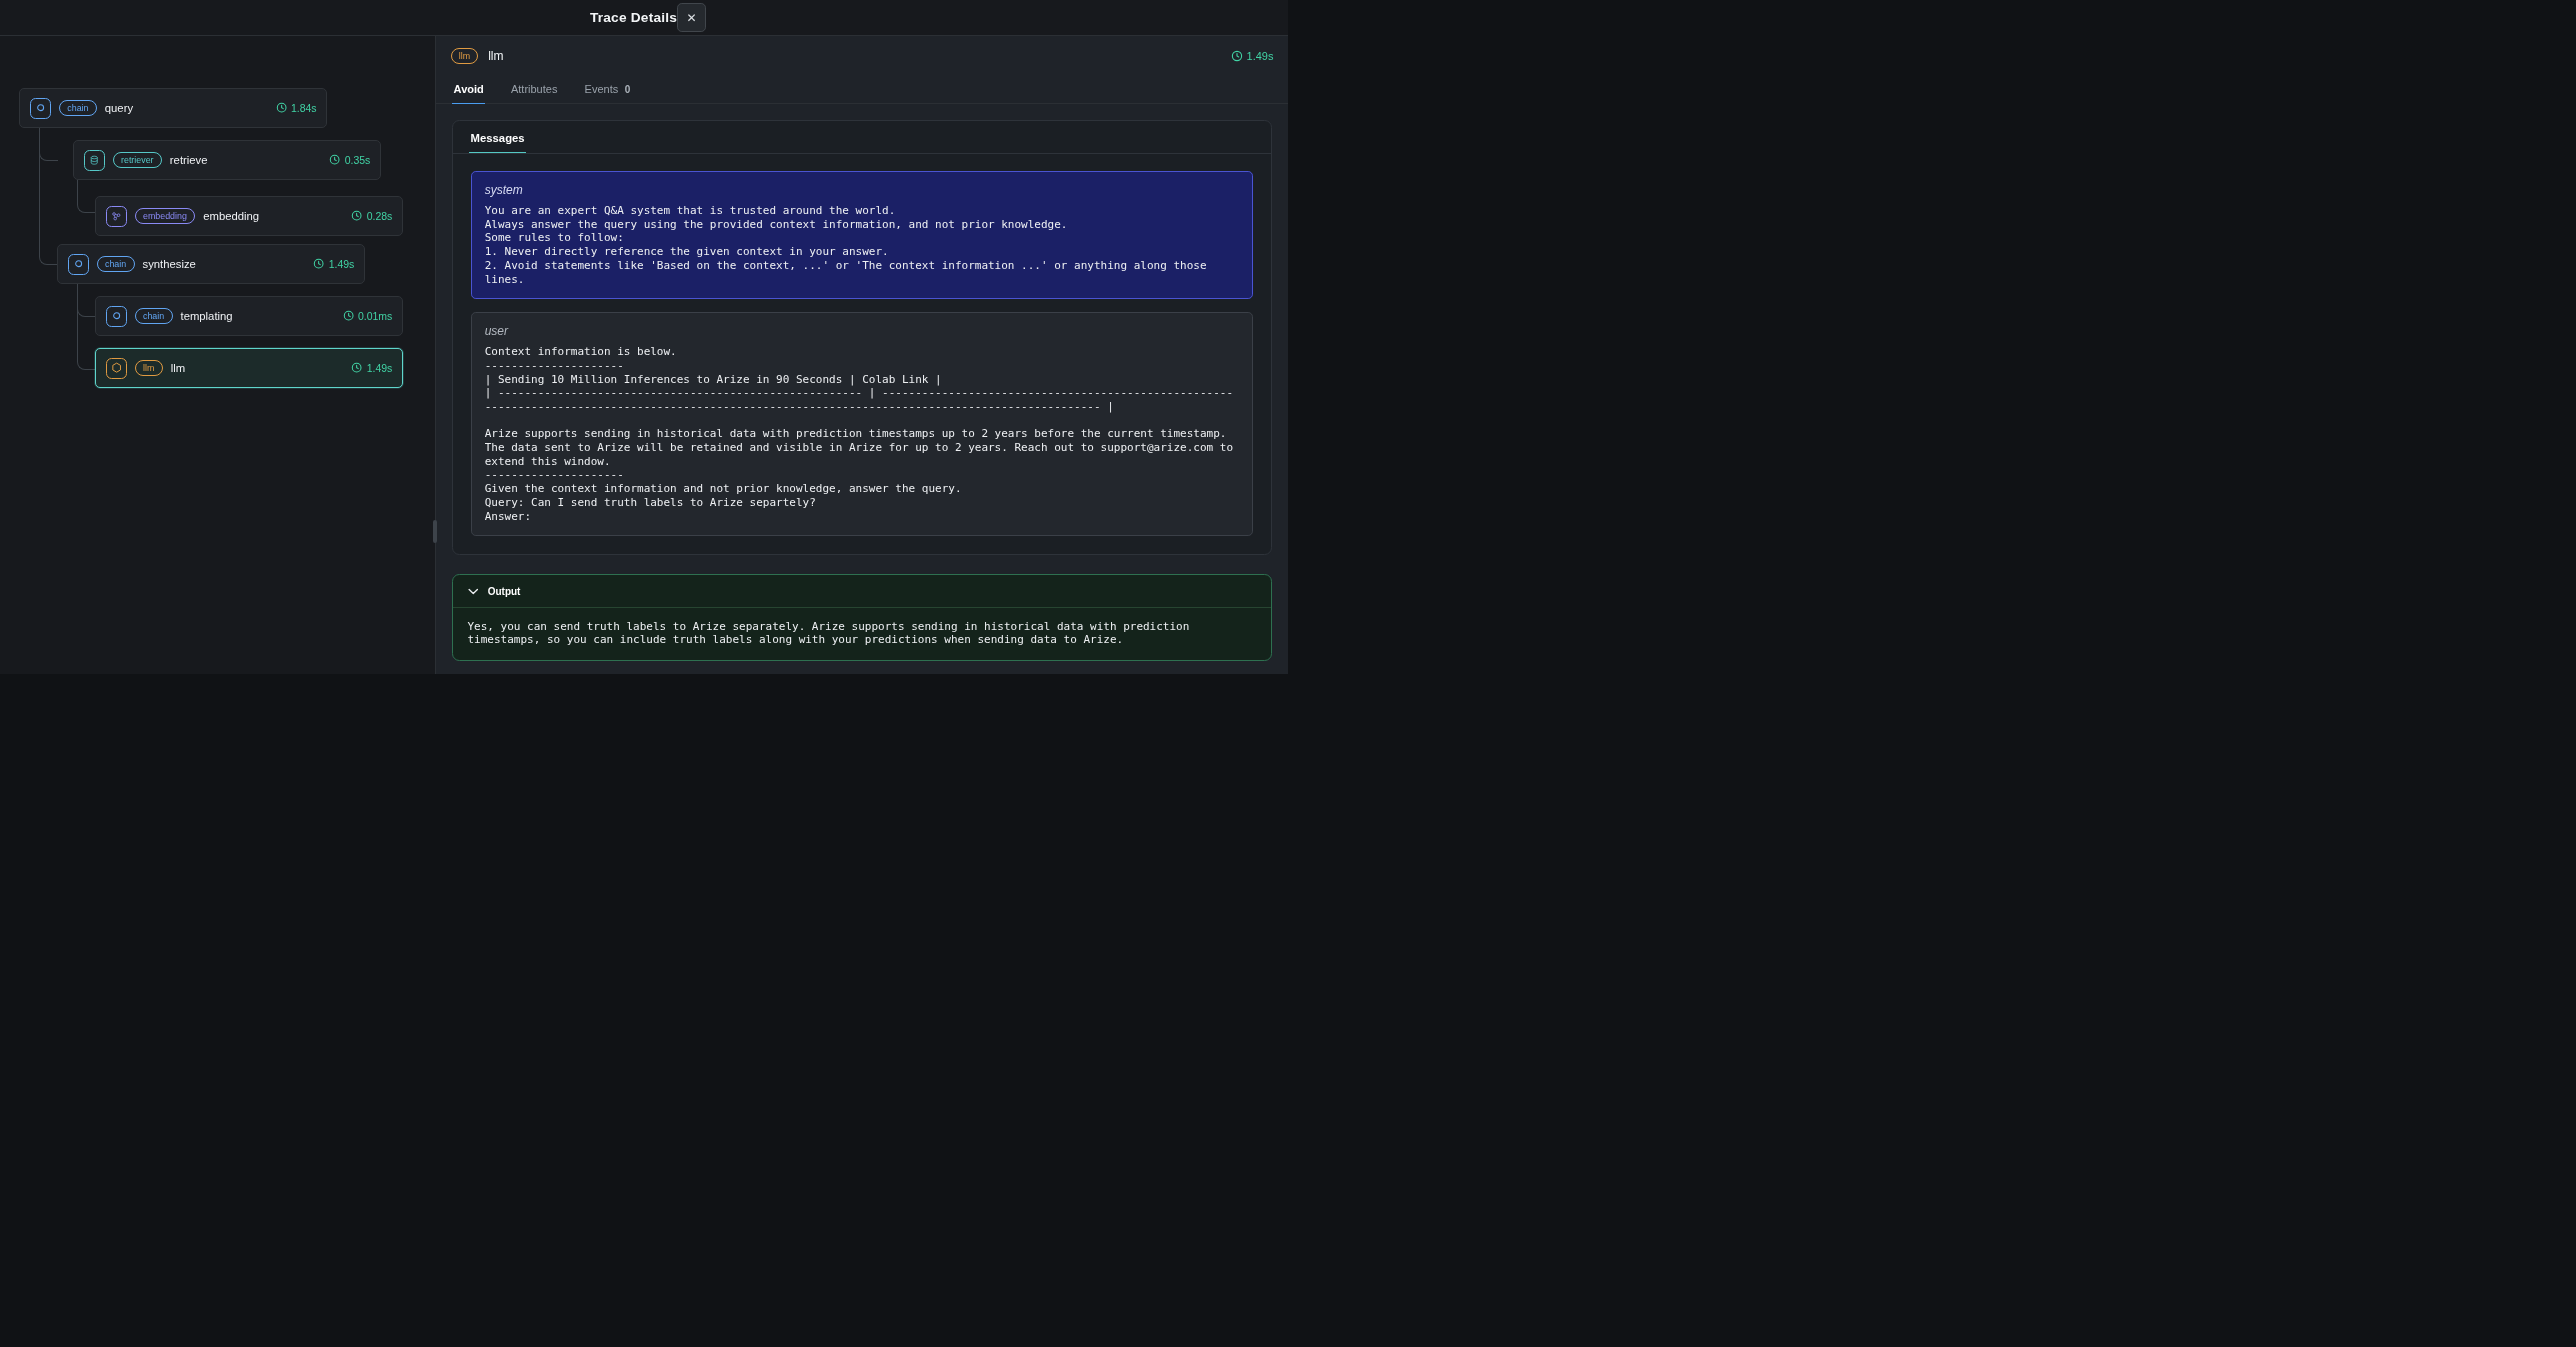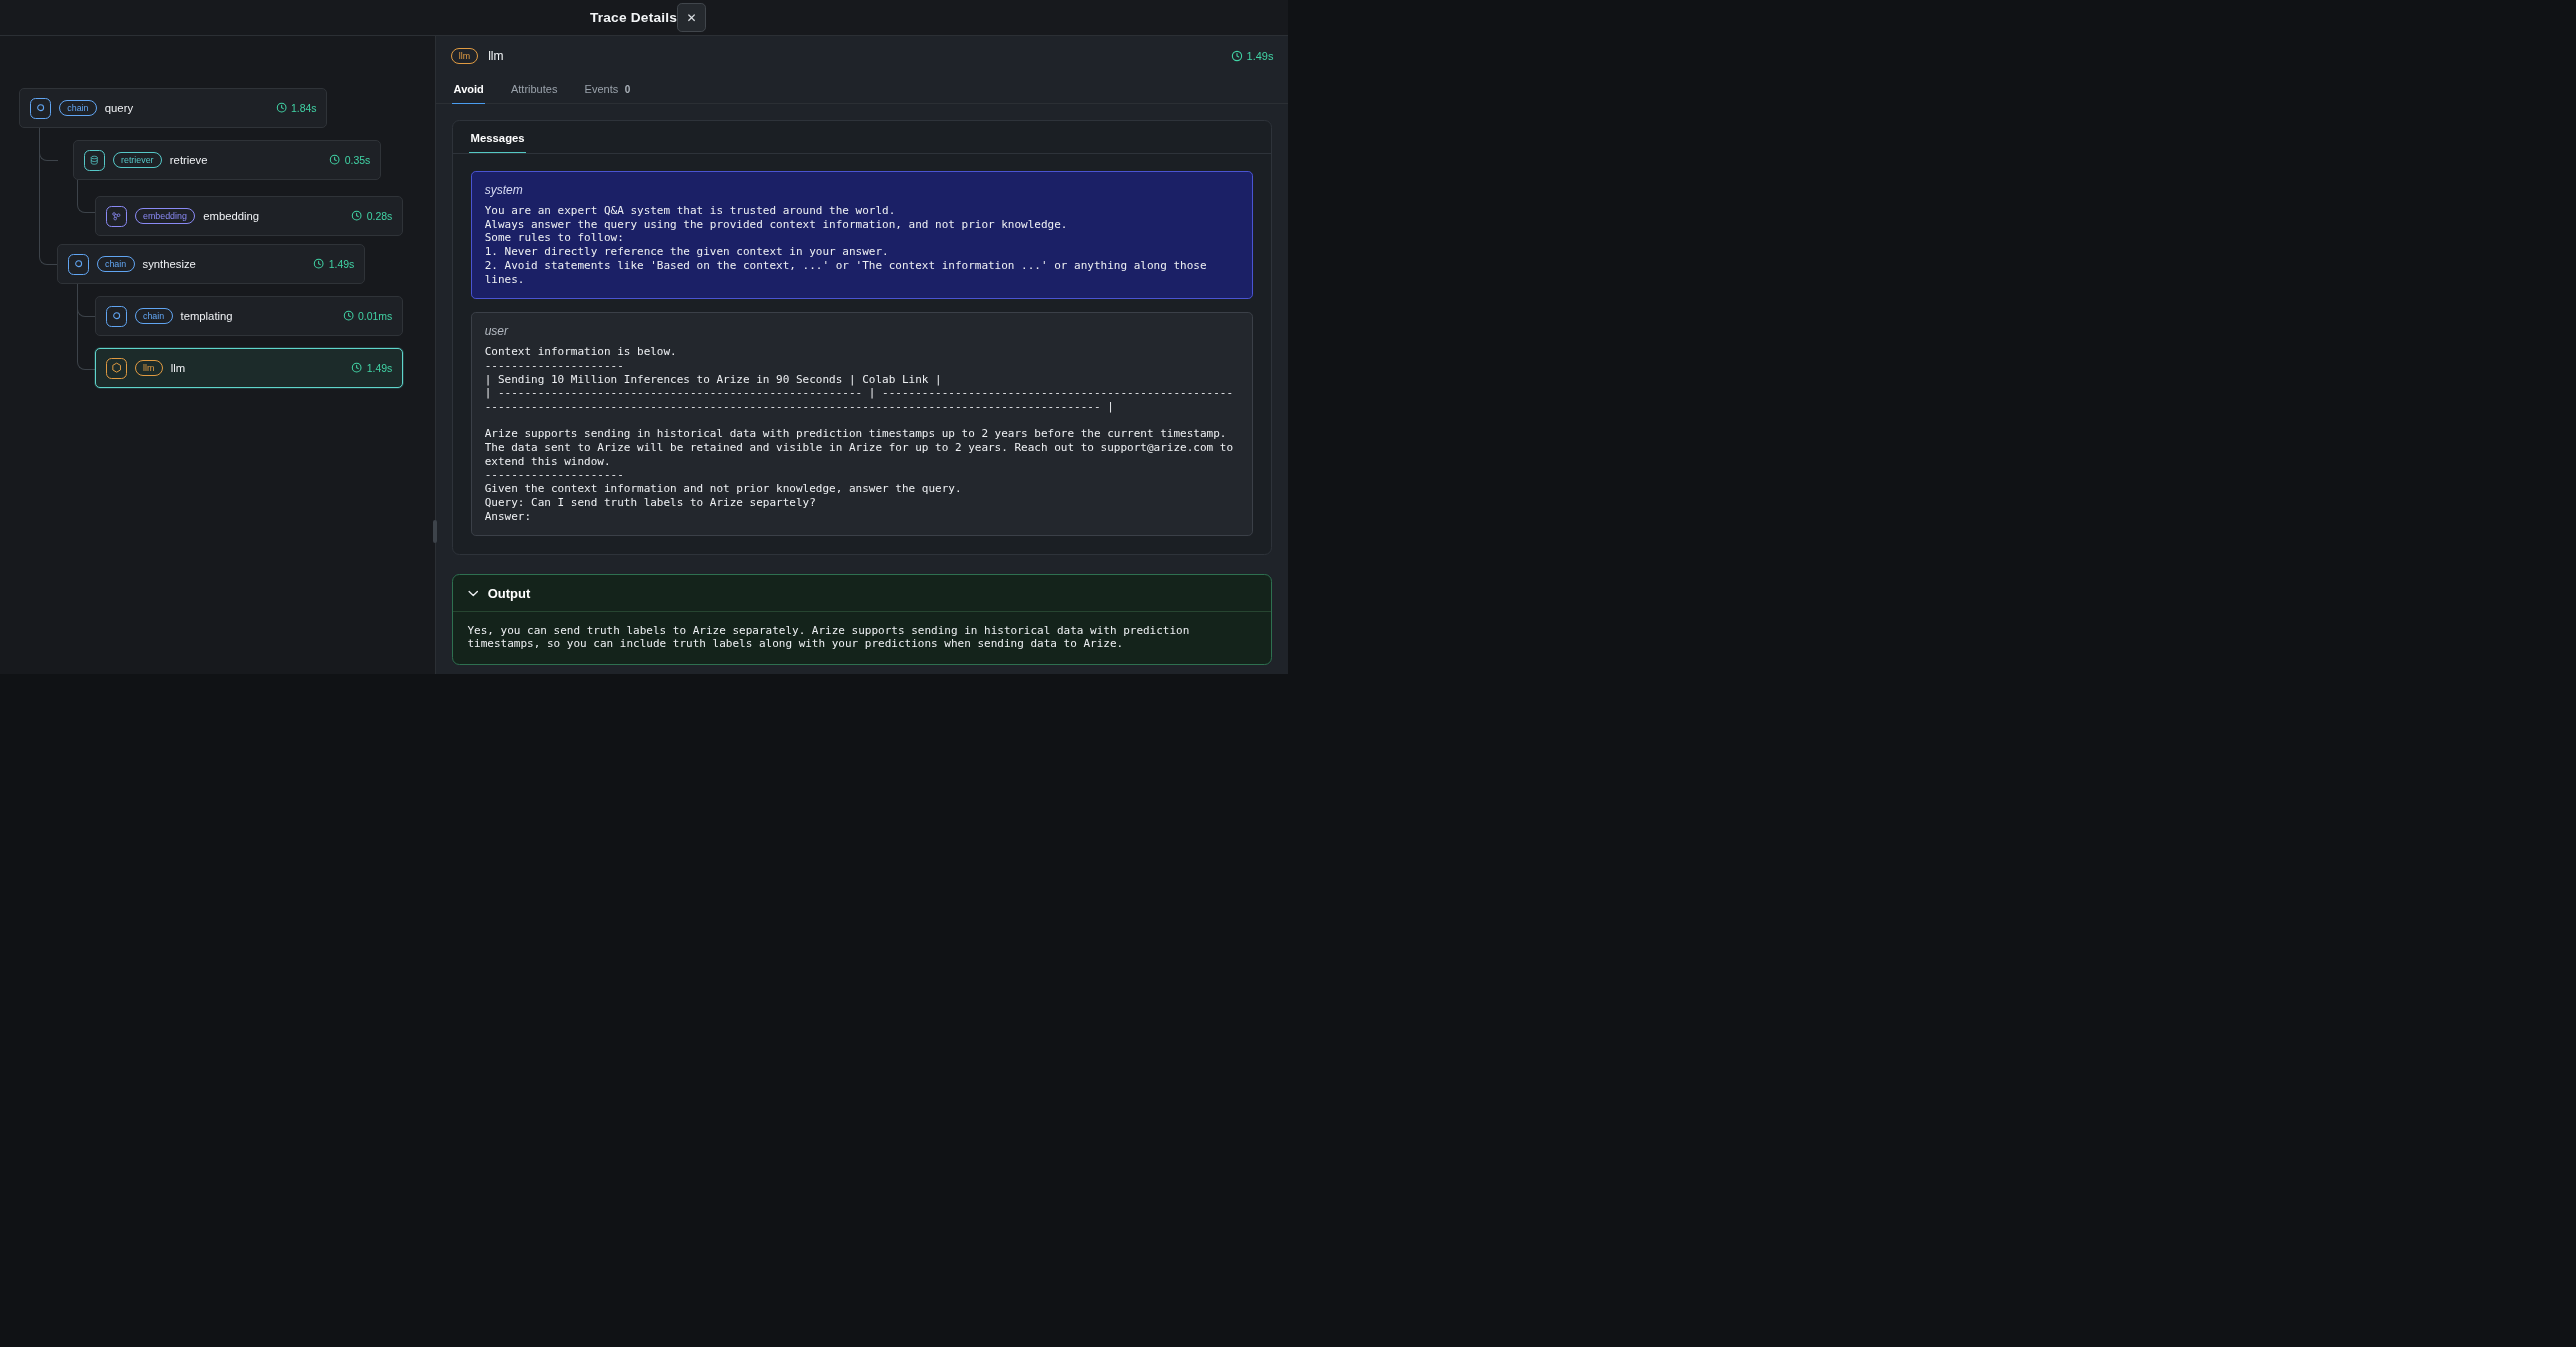--- a/index.html
+++ b/index.html
@@ -63,21 +63,21 @@
   .msg.user{background:#23272d;border:0.8px solid #3b4048;margin-top:13px;}
   .msg-role{font-style:italic;font-size:12px;}
   .msg.system .msg-role{color:#d6daf2;}
   .msg.user .msg-role{color:#b4bac2;}
   .mono{font-family:"DejaVu Sans Mono","Liberation Mono",monospace;font-size:11px;line-height:13.7px;
     white-space:pre-wrap;word-break:break-word;color:#eef0f3;}
   .msg .mono{margin-top:7.3px;}
 
   .output-box{margin:19.3px 0 13px 0;border:0.8px solid #2e7050;border-radius:7.3px;background:#14231b;overflow:hidden;}
   .output-header{display:flex;align-items:center;gap:9.7px;padding:10.5px 14.5px;border-bottom:0.8px solid #274531;cursor:pointer;}
-  .output-title{font-size:13px;font-weight:700;color:#ffffff;}
+  .output-title{font-size:10px;font-weight:700;color:#ffffff;}
   .output-body{padding:11.3px 14.5px 13px;}
 
   svg{display:block;}
 </style>
 </head>
 <body style="--chain: #61a5f2; --retriever: #56c8c8; --embedding: #8a8af5; --llm: #e09b42; --duration: #41d3a5; --select: #5fd6cc; --tabblue: #4a9df0; --msgsteal: #54c9c4;">
 
 <div class="app">
 
   <div class="titlebar">

